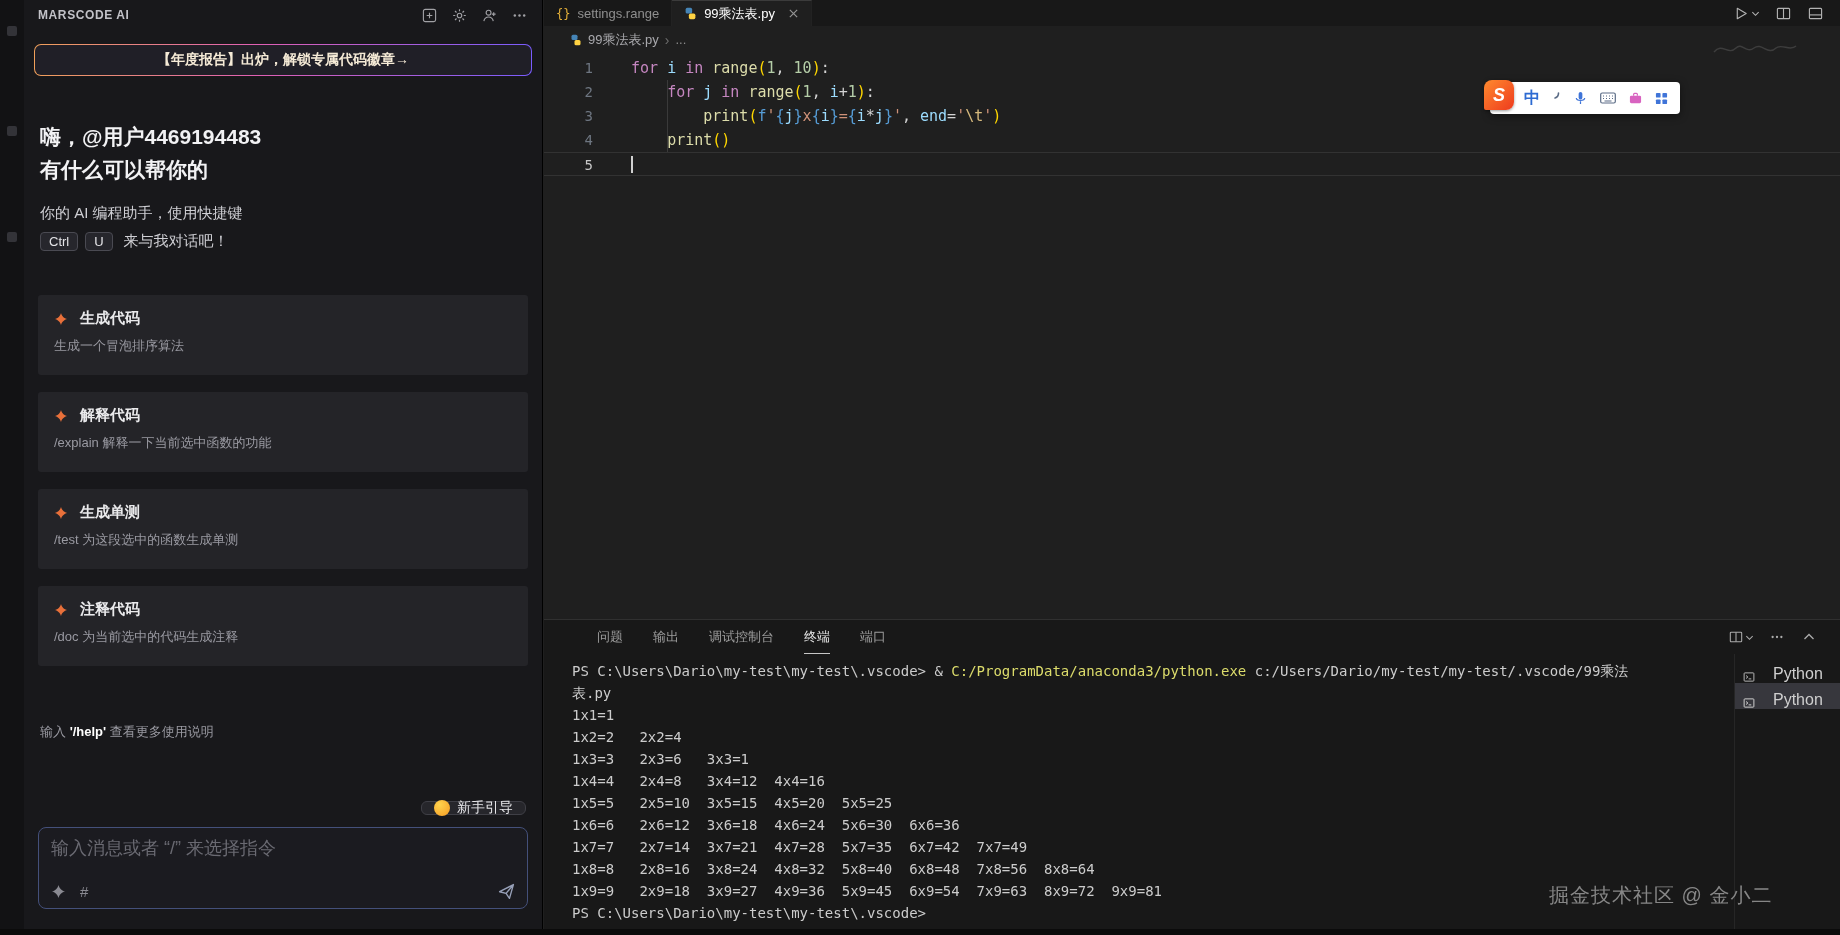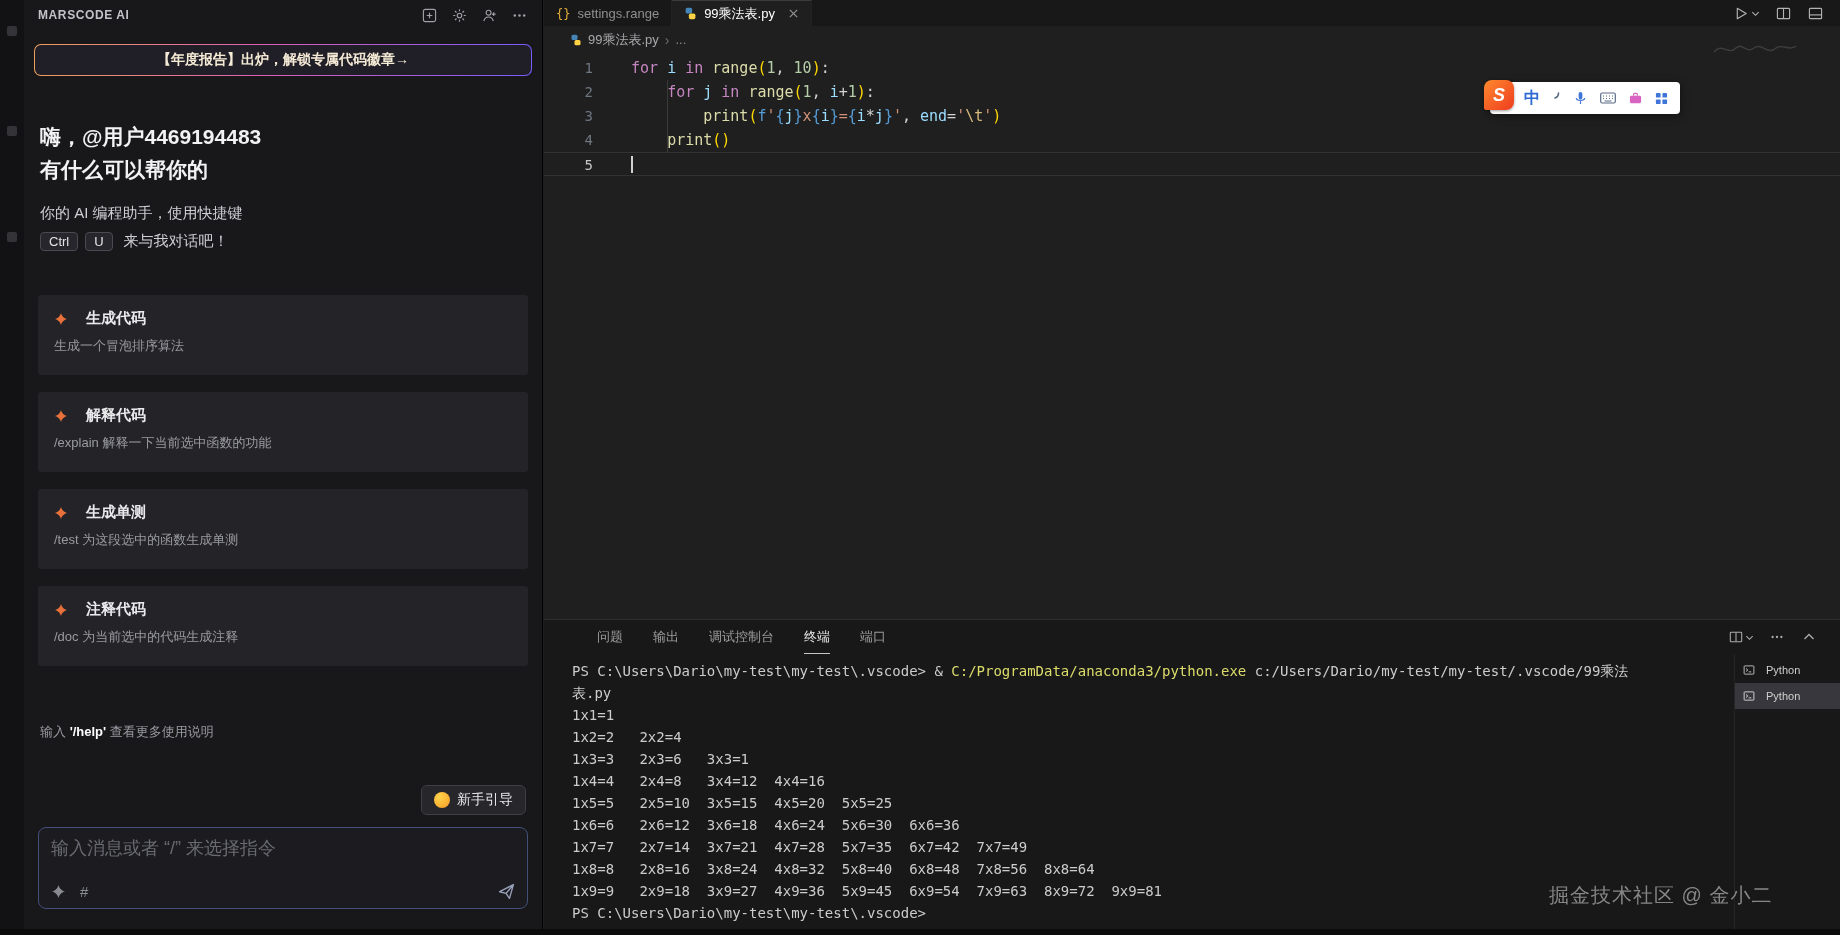--- a/index.html
+++ b/index.html
@@ -23,30 +23,30 @@
     font-size:14px; font-weight:bold; color:#f5ead6; }
 
   .ai-greeting { margin:44px 16px 0; font-size:21px; font-weight:bold; color:#f2f2f4; line-height:33px; flex:none; }
   .ai-helper { margin:18px 16px 0; font-size:15px; color:#cfcfd4; flex:none; }
   .kbd-row { margin-top:9px; display:flex; align-items:center; gap:7px; }
   .kbd { display:inline-block; padding:1px 8px; border:1px solid #4a4a52; border-radius:4px; background:#26262c; color:#e3e3e6; font-size:13px; }
   .kbd-suffix { font-size:15px; color:#cfcfd4; margin-left:4px; }
 
   .ai-cards { margin:44px 14px 0; flex:none; }
   .ai-card { background:#242428; border-radius:3px; padding:14px 16px; margin-bottom:17px; height:80px; cursor:pointer; }
-  .ai-card-title { display:flex; align-items:center; gap:18px; font-size:15px; font-weight:bold; color:#eaeaec; }
+  .ai-card-title { display:flex; align-items:center; gap:12px; font-size:15px; font-weight:bold; color:#eaeaec; }
   .ai-card-desc { margin-top:9px; font-size:13px; color:#9a9aa2; }
 
   .ai-hint { margin:40px 16px 0; font-size:13px; color:#9a9aa2; flex:none; }
   .ai-hint b { color:#fff; font-weight:bold; }
 
   .ai-spacer { flex:1; }
 
   .onboarding-row { display:flex; justify-content:flex-end; padding:0 16px 12px; flex:none; }
-  .onboarding-btn { display:flex; align-items:center; gap:7px; height:30px; padding:0 12px; background:#26262b; border:1px solid #3f3f46; border-radius:6px; color:#e6e6e9; font-size:14px; cursor:pointer; }
+  .onboarding-btn { display:flex; align-items:center; gap:7px; height:14px; padding:0 12px; background:#26262b; border:1px solid #3f3f46; border-radius:6px; color:#e6e6e9; font-size:14px; cursor:pointer; }
   .emoji-dot { width:16px; height:16px; border-radius:50%; background:radial-gradient(circle at 35% 30%,#ffd34d,#f59b23); }
 
   .chat-box { margin:0 14px 26px; height:82px; border:1px solid #44507a; border-radius:8px; background:#1b1b20; padding:10px 12px 8px; display:flex; flex-direction:column; flex:none; }
   .chat-input { background:transparent; border:none; outline:none; color:#ec4899; font-size:18px; font-family:"Liberation Sans",sans-serif; width:100%; }
   .chat-input::placeholder { color:#6a6a72; }
   .chat-bottom { margin-top:auto; display:flex; align-items:center; gap:14px; }
   .chat-hash { font-size:15px; color:#8a8a92; }
   .chat-send { margin-left:auto; cursor:pointer; }
 
   
@@ -89,21 +89,21 @@
   .panel-tab { font-size:13px; color:#9d9d9d; margin-right:30px; height:34px; display:flex; align-items:center; cursor:pointer; border-bottom:1px solid transparent; }
   .panel-tab.active { color:#e7e7e7; border-bottom:1px solid #c6c6c6; }
   .panel-actions { margin-left:auto; display:flex; align-items:center; gap:14px; padding-right:22px; }
 
   .panel-body { position:absolute; left:0; right:0; top:34px; bottom:0; display:flex; }
   .terminal { flex:1; padding:6px 0 0 28px; font-family:"DejaVu Sans Mono",monospace; font-size:14px; line-height:22px; color:#cccccc; overflow:hidden; }
   .trow, .tprompt { white-space:pre; }
   .cmd-path { color:#dcdc6b; }
 
   .terminal-sidebar { width:106px; flex:none; border-left:1px solid #262626; padding-top:3px; }
-  .term-row { height:26px; display:flex; align-items:center; gap:11px; padding-left:8px; font-size:11px; color:#cfcfcf; cursor:pointer; }
+  .term-row { height:26px; display:flex; align-items:flex-end; gap:18px; padding-left:8px; font-size:16px; color:#cfcfcf; cursor:pointer; }
   .term-row.selected { background:#37373d; }
 
   .watermark-bottom { position:absolute; left:1549px; top:882px; font-size:20px; color:#9a9a9a; opacity:.85; letter-spacing:1px; }
 
   .bottom-edge { position:absolute; left:0; right:0; bottom:0; height:6px; background:#0b0b0b; }
 
   svg { display:block; }
 </style>
 </head>
 <body>

